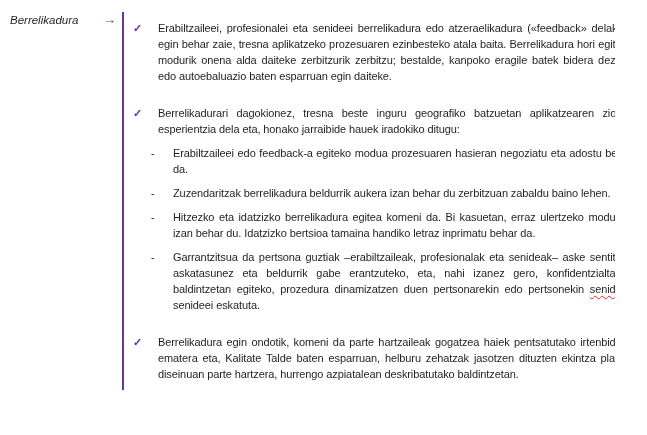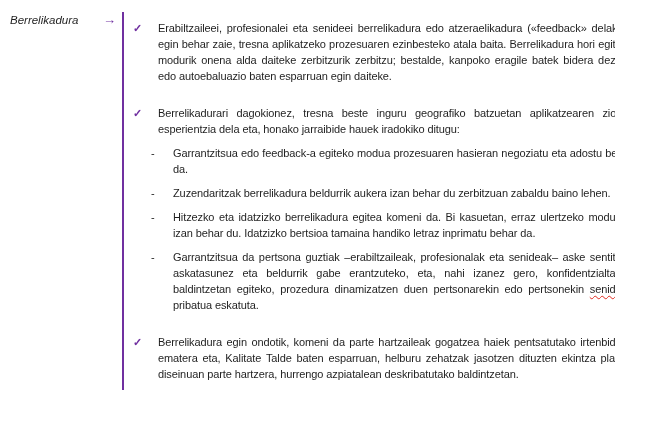--- a/index.html
+++ b/index.html
@@ -104,36 +104,36 @@
     </div>
 
     <div class="bullet">
       <span class="check">✓</span>
       <p class="ptext"><span>Berrelikadurari dagokionez, tresna beste inguru geografiko batzuetan aplikatzearen ziozko esperientzia dela eta, honako jarraibide hauek iradokiko ditugu:</span></p>
 
       <div class="sublist">
 
         <div class="sub">
           <span class="dash">-</span>
-          <p class="ptext"><span>Garrantzitsua edo </span><span class="italic">feedback</span><span>-a egiteko modua prozesuaren hasieran negoziatu eta adostu behar da.</span></p>
+          <p class="ptext"><span>Erabiltzaileei edo </span><span class="italic">feedback</span><span>-a egiteko modua prozesuaren hasieran negoziatu eta adostu behar da.</span></p>
         </div>
 
         <div class="sub">
           <span class="dash">-</span>
           <p class="ptext"><span>Zuzendaritzak berrelikadura beldurrik aukera izan behar du zerbitzuan zabaldu baino lehen.</span></p>
         </div>
 
         <div class="sub">
           <span class="dash">-</span>
           <p class="ptext"><span>Hitzezko eta idatzizko berrelikadura egitea komeni da. Bi kasuetan, erraz ulertzeko modukoa izan behar du. Idatzizko bertsioa tamaina handiko letraz inprimatu behar da.</span></p>
         </div>
 
         <div class="sub">
           <span class="dash">-</span>
-          <p class="ptext"><span>Garrantzitsua da pertsona guztiak –erabiltzaileak, profesionalak eta senideak– aske sentitzea askatasunez eta beldurrik gabe erantzuteko, eta, nahi izanez gero, konfidentzialtasun baldintzetan egiteko, prozedura dinamizatzen duen pertsonarekin edo pertsonekin </span><span class="squiggle">senideak</span><span> pribatua eskatuta.</span></p>
+          <p class="ptext"><span>Garrantzitsua da pertsona guztiak –erabiltzaileak, profesionalak eta senideak– aske sentitzea askatasunez eta beldurrik gabe erantzuteko, eta, nahi izanez gero, konfidentzialtasun baldintzetan egiteko, prozedura dinamizatzen duen pertsonarekin edo pertsonekin </span><span class="squiggle">senideak</span><span> senideei eskatuta.</span></p>
         </div>
 
       </div>
     </div>
 
     <div class="bullet">
       <span class="check">✓</span>
       <p class="ptext"><span>Berrelikadura egin ondotik, komeni da parte hartzaileak gogatzea haiek pentsatutako irtenbideak ematera eta, Kalitate Talde baten esparruan, helburu zehatzak jasotzen dituzten ekintza planen diseinuan parte hartzera, hurrengo azpiatalean deskribatutako baldintzetan.</span></p>
     </div>
 

